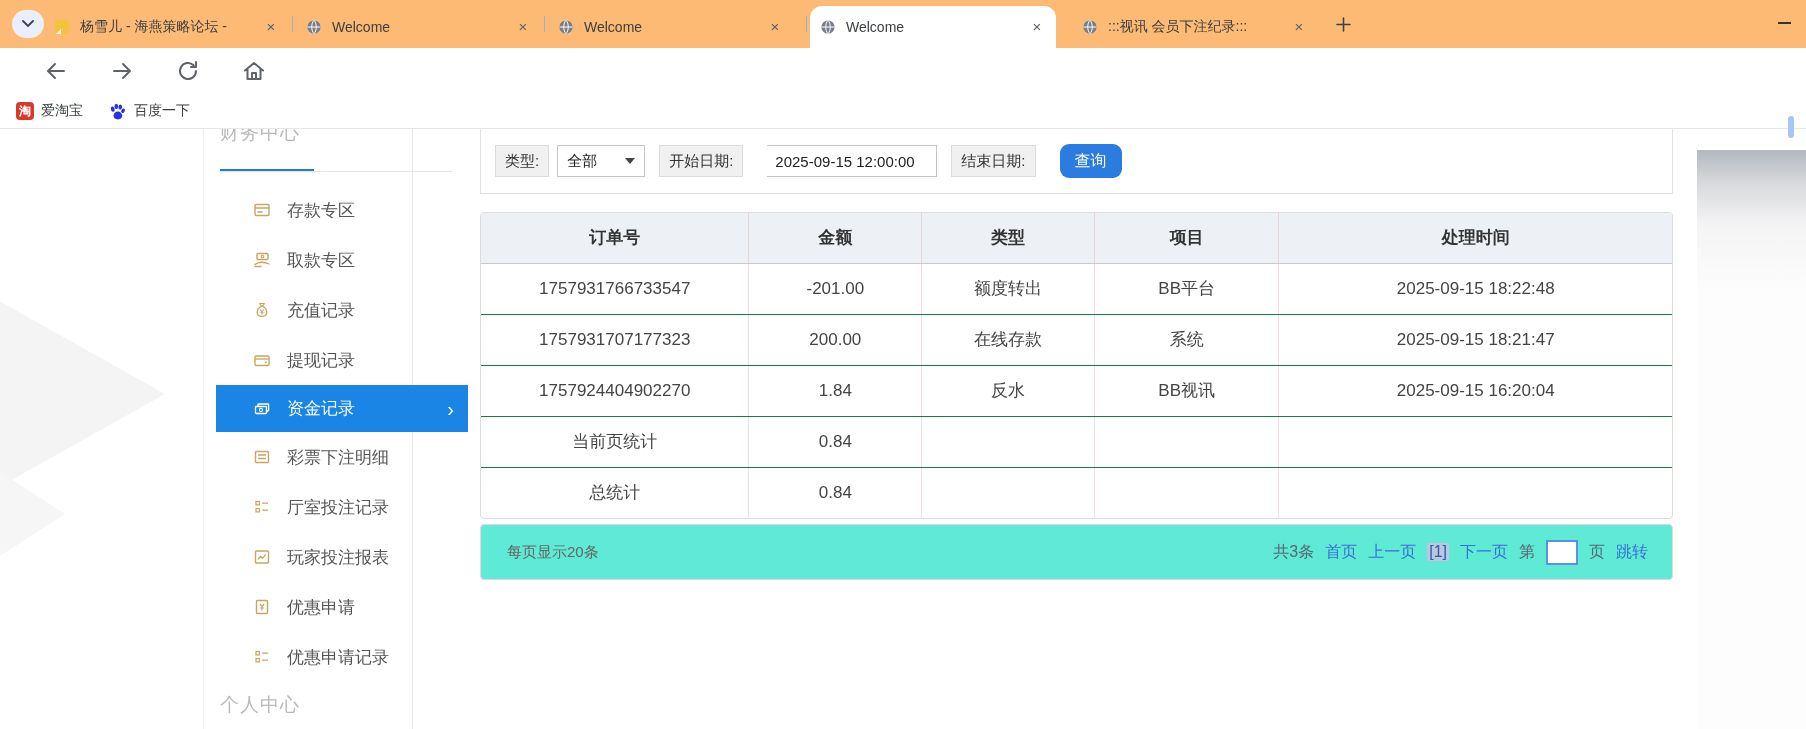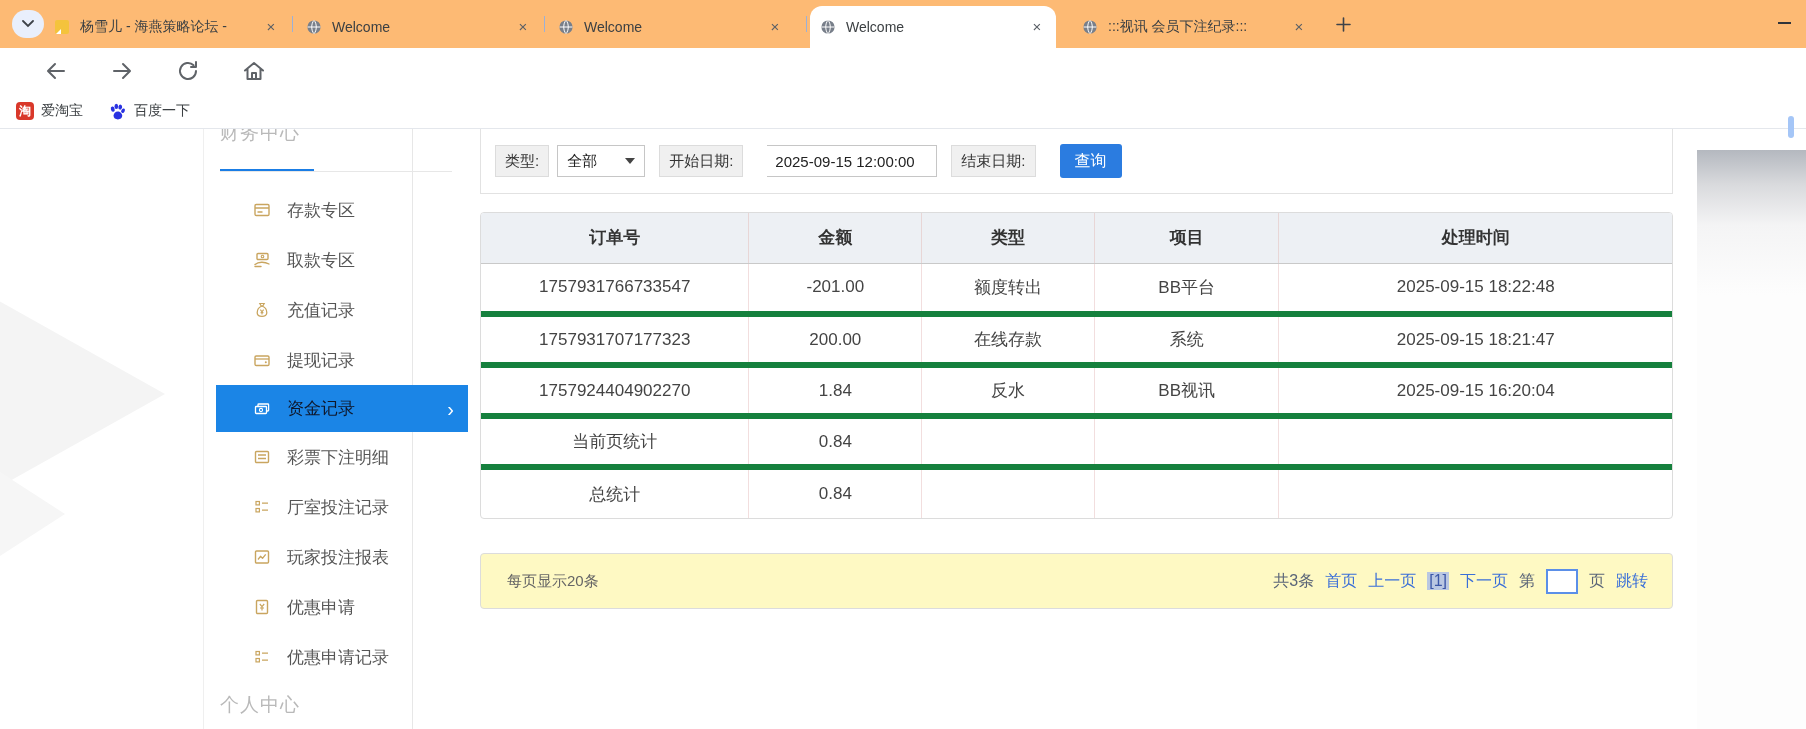--- a/index.html
+++ b/index.html
@@ -58,53 +58,53 @@
   .sb-title { position:absolute; left:16px; font-size:19px; color:#b9b9b9; letter-spacing:1px; }
   .sb-title.top { top:-9px; }
   .sb-title.bottom { top:563px; }
   .sb-line-blue { position:absolute; left:16px; top:40px; width:94px; height:3px; background:#1a7de5; }
   .sb-line-gray { position:absolute; left:16px; top:42px; width:232px; height:1px; background:#e7e7e7; }
   .sb-items { position:absolute; left:12px; top:56px; width:263px; }
   .sb-item { height:50px; display:flex; align-items:center; cursor:pointer; position:relative; }
   .sb-item .ic { margin-left:37px; width:18px; height:18px; }
   .sb-item .lb { margin-left:16px; font-size:17px; color:#555; }
   .sb-item.active { background:#1b85e6; width:252px; height:47px; }
-  .sb-item.active .lb { color:#0f172a; }
+  .sb-item.active .lb { color:#ffffff; }
   .sb-item .chev { position:absolute; right:14px; color:#fff; font-size:20px; line-height:1; }
 
   
   .filter-card { position:absolute; left:480px; top:0; width:1193px; height:65px; background:#fff;
     border:1px solid #e2e2e2; border-top:none; display:flex; align-items:center; padding-left:14px; }
   .addon { background:#f0f0f0; border:1px solid #dcdcdc; height:32px; line-height:30px;
     padding:0 9px; font-size:15px; color:#333; white-space:nowrap; }
   .sel { width:88px; height:32px; border:1px solid #c6c6c6; background:#fff; display:flex;
     align-items:center; padding:8px 9px; margin:0 14px 0 8px; cursor:pointer; }
   .sel .sel-val { flex:1; font-size:15px; color:#222; }
   .sel .caret { width:0; height:0; border-left:5px solid transparent; border-right:5px solid transparent;
     border-top:6px solid #444; }
   .date-inp { width:170px; height:32px; border:1px solid #c6c6c6; border-left:none; font-size:15px;
     color:#222; padding:0 8px; font-family:inherit;margin-left:24px; }
   .gap12 { width:14px; }
   .btn-query { margin-left:24px; width:62px; height:34px; background:#2b7ce0; color:#fff; border:none;
-    font-size:16px; border-radius:3px; cursor:pointer; font-family:inherit; }
+    font-size:16px; border-radius:9px; cursor:pointer; font-family:inherit; }
 
   
   .table-card { position:absolute; left:480px; top:83px; width:1193px; background:#fff;
     border:1px solid #dcdcdc; border-radius:4px; overflow:hidden; }
   table { width:100%; border-collapse:collapse; table-layout:fixed; }
   th { height:50px; background:#edf0f4; font-size:17px; color:#333; font-weight:bold;
     border-bottom:1px solid #c9c9c9; border-right:1px solid #e8d6d6; }
   th:last-child { border-right:none; }
   td { height:51px; text-align:center; font-size:17px; color:#444;
-    border-bottom:6px solid #15803d; border-right:1px solid #f2dede; }
+    border-bottom:1px solid #15803d; border-right:1px solid #f2dede; }
   td:last-child { border-right:none; }
   tr:last-child td { border-bottom:none; }
 
   
-  .pg-card { position:absolute; left:480px; top:424px; width:1193px; height:56px; background:#fef9c3;
+  .pg-card { position:absolute; left:480px; top:395px; width:1193px; height:56px; background:#5eead4;
     border:1px solid #dcdcdc; border-radius:4px; display:flex; align-items:center;
     justify-content:space-between; padding:0 24px 0 26px; }
   .pg-left { font-size:15px; color:#666; }
   .pg-right { display:flex; align-items:center; gap:11px; font-size:16px; }
   .pg-muted { color:#5a6578; }
   .pg-link { color:#3a6fd8; cursor:pointer;text-align:right; }
   .pg-cur { background:#b9c7e2; color:#3b57a8; padding:0 2px; cursor:pointer; }
   .pg-input { width:32px; height:25px; border:2px solid #5b8fe8; background:#fff; font-size:14px;
     text-align:center; font-family:inherit; }
 

